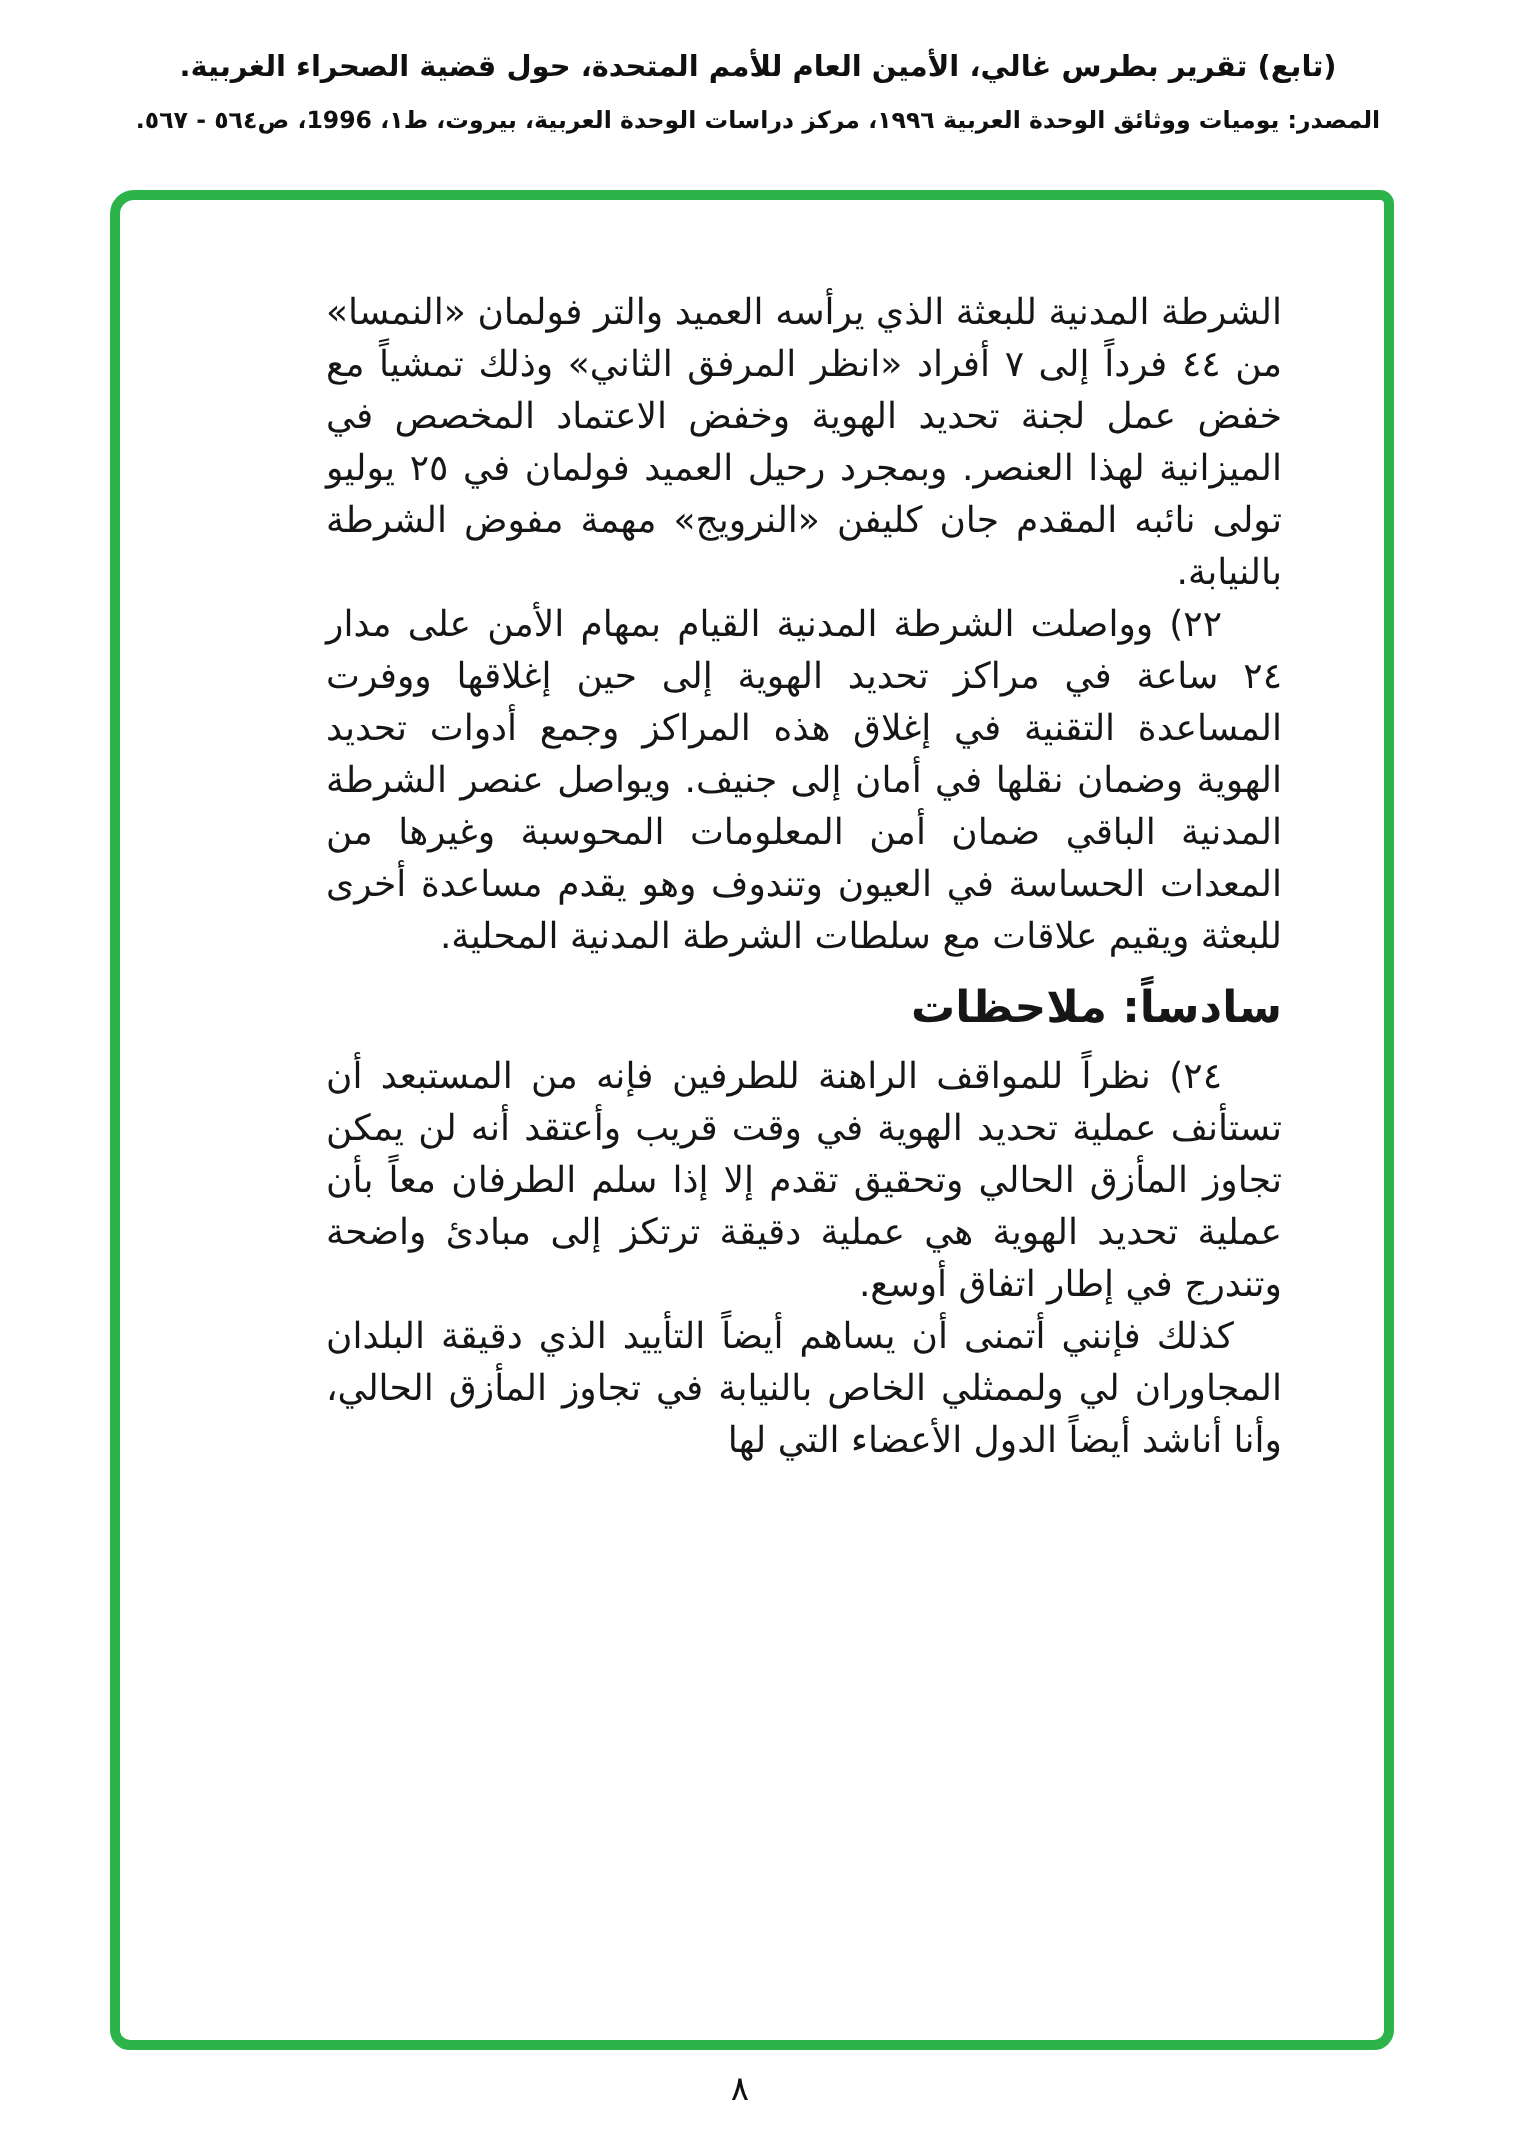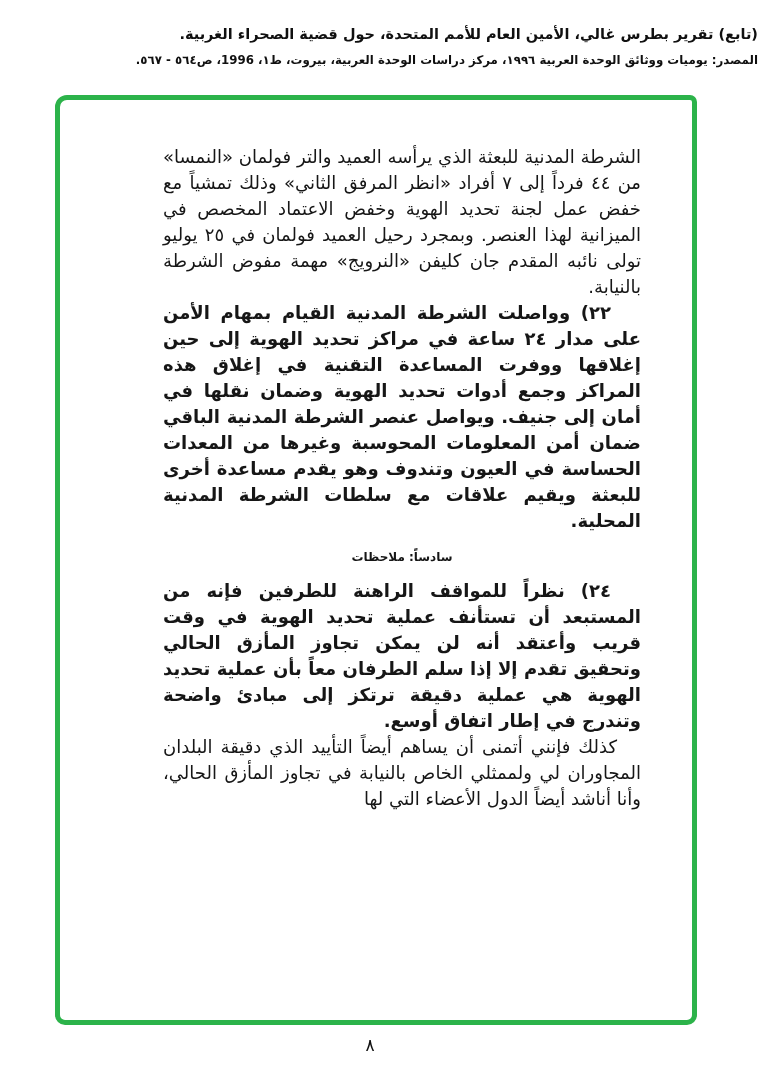--- a/index.html
+++ b/index.html
@@ -9,21 +9,21 @@
     height: 1078px;
     background: #ffffff;
     font-family: "DejaVu Sans", sans-serif;
     overflow: hidden;
   }
   .doc-header {
     position: absolute;
     top: 24px;
     left: 0;
     right: 0;
-    text-align: right;
+    text-align: center;
     direction: rtl;
     color: #101010;
   }
   .doc-title {
     font-weight: bold;
     font-size: 14.5px;
     line-height: 20px;
   }
   .doc-source {
     font-weight: bold;
@@ -47,28 +47,28 @@
     top: 44px;
     right: 51px;
     left: 103px;
     direction: rtl;
     text-align: justify;
     font-size: 18px;
     line-height: 26px;
     color: #161616;
   }
   .content p { margin: 0; }
-  .indent  { text-indent: 30px; font-weight: bold; }
+  .indent  { text-indent: 30px; }
   .indent2 { text-indent: 24px; }
   .p22 { margin-top: 7px; }
   .p23 { margin-top: 5px; }
   .section-heading {
-    font-size: 12px;
+    font-size: 22px;
     font-weight: bold;
-    text-align: center;
+    text-align: right;
     margin: 10px 0 8px 0;
     line-height: 26px;
   }
   .p24 { margin-top: 0; }
   .p25 { margin-top: 26px; }
   .p26 { margin-top: 15px; }
   .doc-footer {
     position: absolute;
     top: 1035px;
     left: 0;

